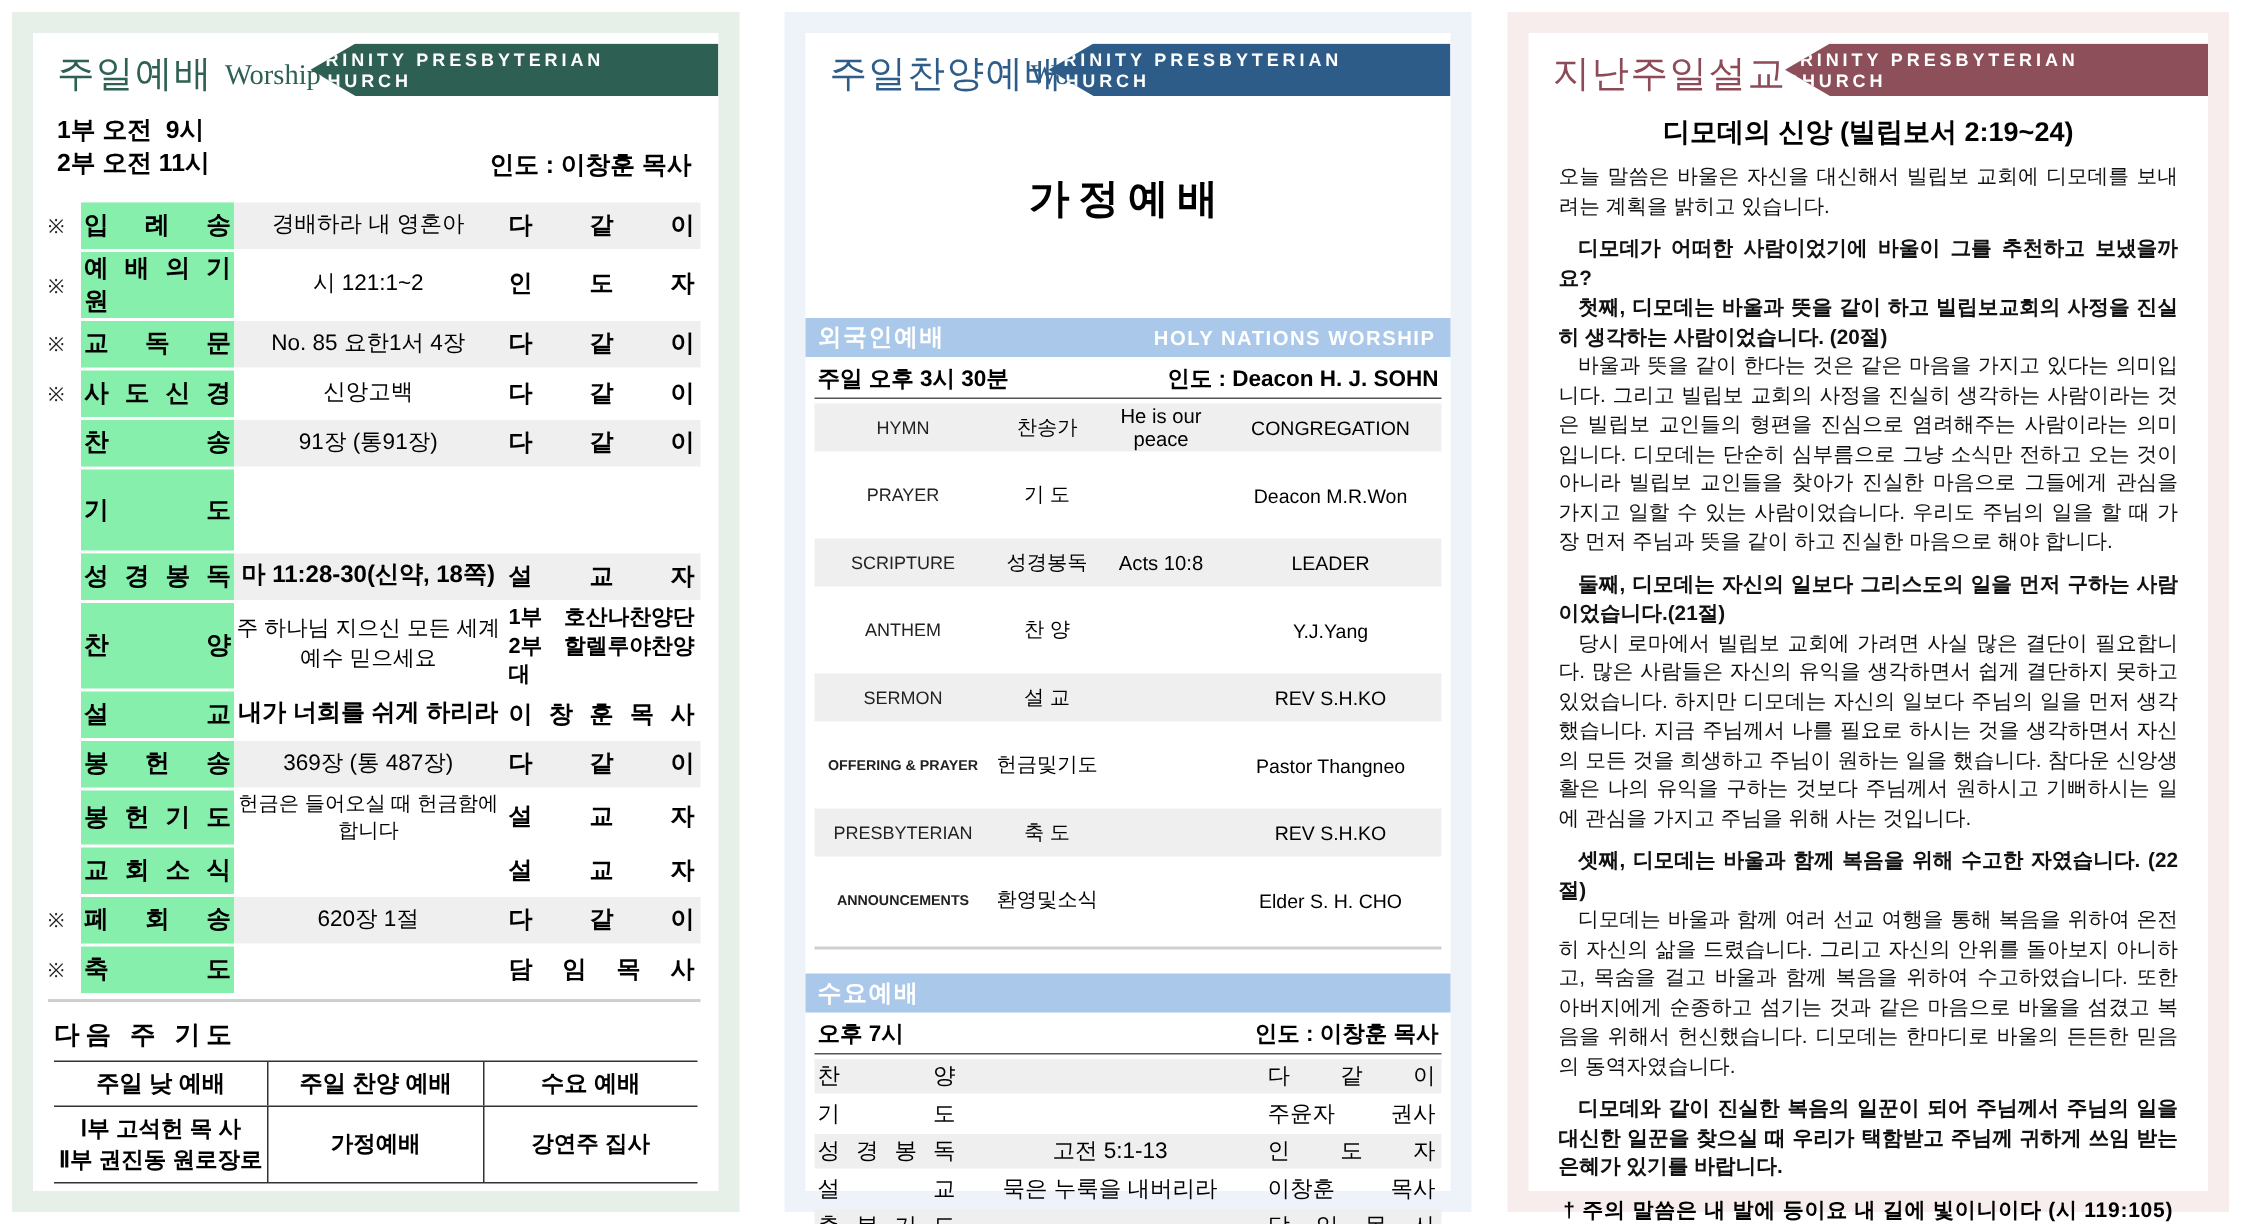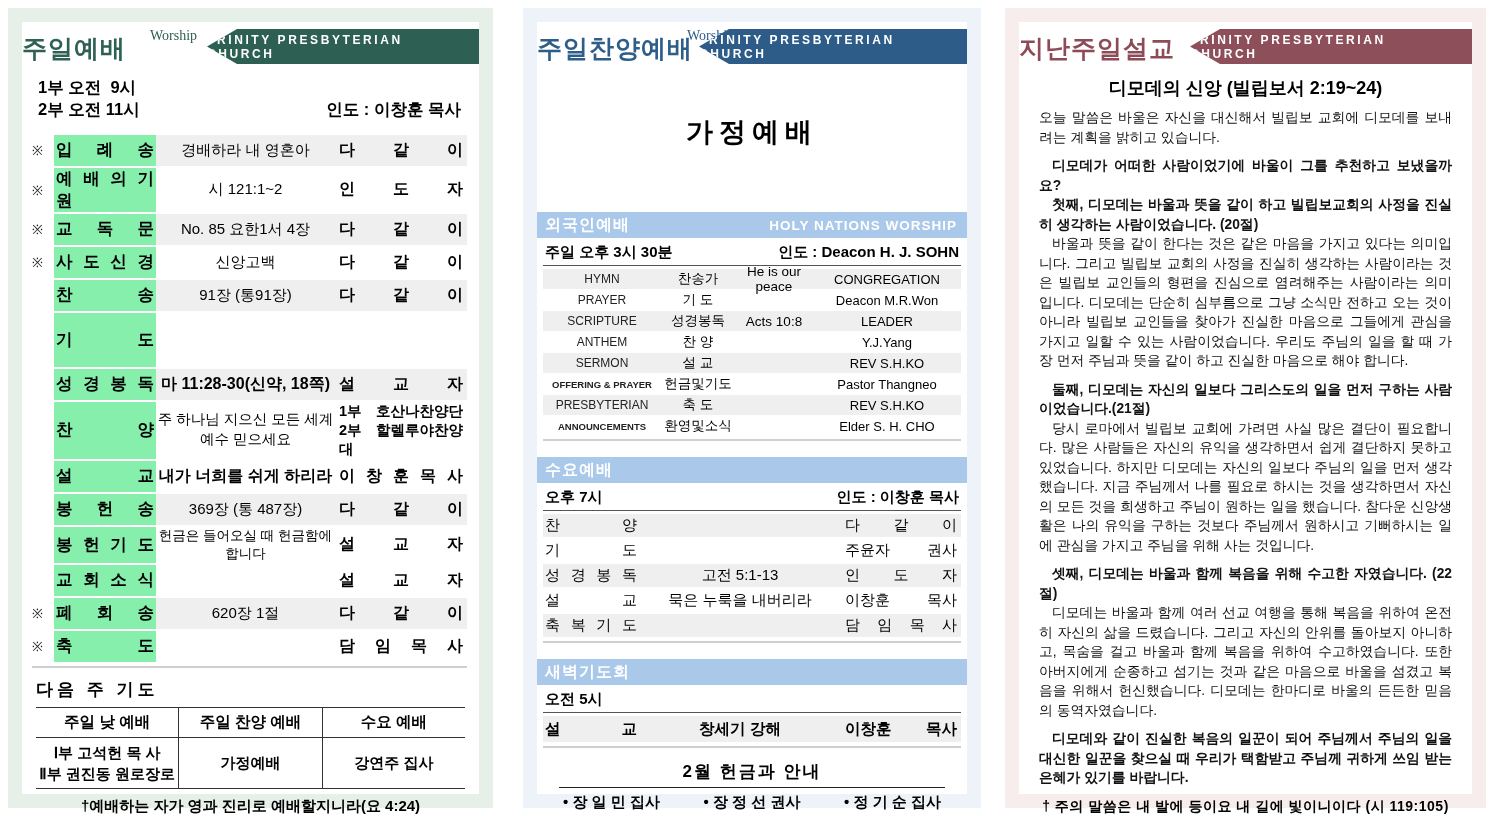--- a/index.html
+++ b/index.html
@@ -7,22 +7,22 @@
   .stage { position:relative; width:1494px; height:816px; background:#ffffff; overflow:hidden; }
 
   .panel { position:absolute; top:8px; height:800px; }
   .panel-left  { left:8px;    width:485px; background:#e7efe9; }
   .panel-mid   { left:523px;  width:458px; background:#eef3f9; }
   .panel-right { left:1005px; width:481px; background:#f8eded; }
   .card { position:absolute; left:14px; right:14px; top:14px; bottom:14px; background:#ffffff; }
 
   
   .hdr { position:relative; height:50px; }
-  .hdr .ktitle { position:absolute; left:0; top:10px; font-size:25px; font-weight:bold; letter-spacing:1px; }
-  .hdr .worship { position:absolute; top:6px; font-family:"Liberation Serif", serif; font-size:14px; }
+  .hdr .ktitle { position:absolute; left:16px; top:10px; font-size:25px; font-weight:normal; letter-spacing:1px; }
+  .hdr .worship { position:absolute; top:18px; font-family:"Liberation Serif", serif; font-size:19px; }
   .ribbon { position:absolute; right:0; top:7px; height:35px; display:flex; align-items:center; justify-content:flex-end;
             padding-right:14px; color:#fff; font-size:12px; font-weight:bold; letter-spacing:2.6px;
             clip-path:polygon(0 50%, 30px 0, 100% 0, 100% 100%, 30px 100%); }
   .panel-left  .ktitle, .panel-left  .worship { color:#2e6054; }
   .panel-left  .ribbon { background:#2e5f53; width:272px; }
   .panel-mid   .ktitle, .panel-mid   .worship { color:#2e5d8a; }
   .panel-mid   .ribbon { background:#2d5c88; width:268px; }
   .panel-right .ktitle { color:#8d4b57; }
   .panel-right .ribbon { background:#8d505b; width:282px; }
   .panel-left .worship { left:128px; }
@@ -64,21 +64,21 @@
   
   .big-title { text-align:center; font-size:27px; font-weight:bold; letter-spacing:6px; margin-top:42px; }
   .sec { margin-top:0; }
   .sec-banner { height:26px; background:#a9c8ea; color:#ffffff; display:flex; align-items:center;
                 justify-content:space-between; padding:0 10px 0 8px; font-weight:bold; }
   .sec-banner .skor { font-size:16px; letter-spacing:1px; }
   .sec-banner .seng { font-size:13.5px; letter-spacing:1px; }
   .subhead { display:flex; justify-content:space-between; align-items:center; margin:2px 6px 0 6px;
              border-bottom:1.5px solid #555; padding:3px 2px 3px 2px; font-weight:bold; font-size:15px; }
   .holy-rows { margin:3px 6px 0 6px; border-bottom:2px solid #cfcfcf; padding-bottom:2px; }
-  .hrow { display:flex; align-items:center; height:20px; margin-bottom:1px; font-size:12.5px; }
+  .hrow { display:flex; align-items:center; height:32px; margin-bottom:13px; font-size:12.5px; }
   .hrow.shaded { background:#efefef; }
   .hrow .eng { width:118px; text-align:center; font-size:12px; color:#222; }
   .hrow .eng.sm { font-size:9.5px; font-weight:bold; }
   .hrow .kor { width:74px; text-align:center; font-size:13.5px; }
   .hrow .hc  { flex:1; text-align:center; font-size:13.5px; }
   .hrow .hw  { width:148px; text-align:center; font-size:13px; }
   .wed-rows { margin:3px 6px 0 6px; border-bottom:2px solid #cfcfcf; padding-bottom:2px; }
   .mrow { display:flex; align-items:center; height:23px; margin-bottom:2px; font-size:15px; }
   .mrow.shaded { background:#efefef; }
   .mrow .lab { width:96px; padding:0 2px; }
@@ -303,21 +303,20 @@
           </div>
           <div class="nw-body">
             <div class="nw-c">
                 <span>Ⅰ부 고석헌 목    사</span>
                 <span>Ⅱ부 권진동 원로장로</span>
               </div>
             <div class="nw-c">가정예배</div>
             <div class="nw-c">강연주 집사</div>
           </div>
         </div>
-        <div class="lverse">†예배하는 자가 영과 진리로 예배할지니라(요 4:24)</div>
       </div>
     </div>
   </div>
 
   <div class="panel panel-mid">
     <div class="card">
       <div class="hdr">
         <div class="ktitle">주일찬양예배</div>
         <div class="worship">Worship</div>
         <div class="ribbon">TRINITY PRESBYTERIAN CHURCH</div>

